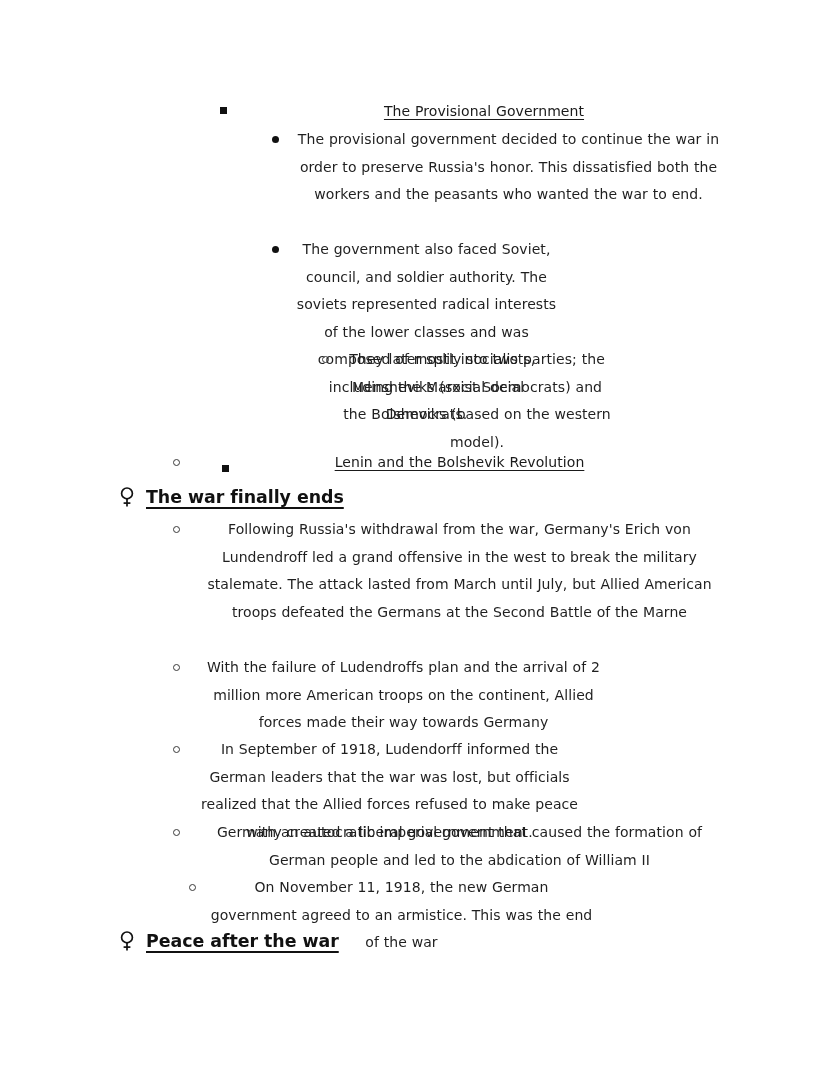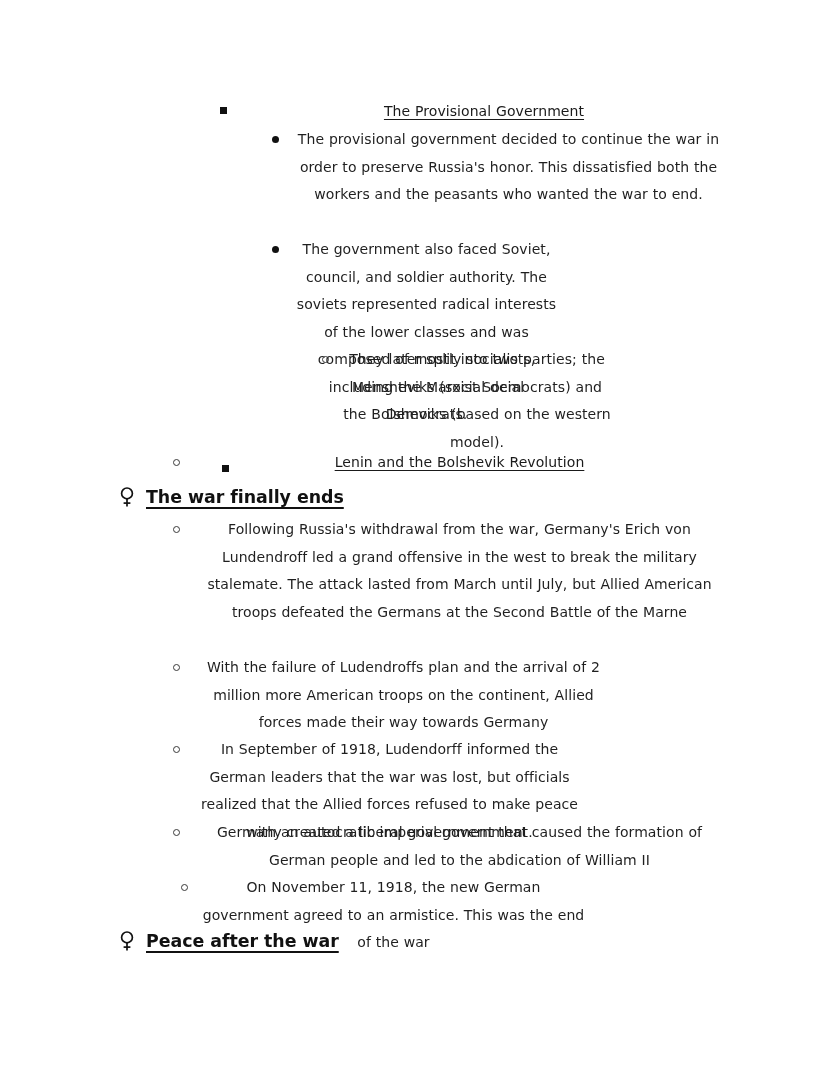--- a/index.html
+++ b/index.html
@@ -131,21 +131,21 @@
   .s-bul1        { position: absolute; left: 0; top: 126px; width: 828px; }
   .s-bul2        { position: absolute; left: 0; top: 236px; width: 664px; }
   .s-bul2sub     { position: absolute; left: 0; top: 346px; width: 719px; }
   .s-lenin       { position: absolute; left: 0; top: 429px; width: 828px; margin-top: 20px; }
   .s-lonesq      { position: absolute; left: 0; top: 457px; width: 828px; }
   .s-head1       { position: absolute; left: 0; top: 484px; width: 828px; }
   .s-w1          { position: absolute; left: 0; top: 516px; width: 828px; }
   .s-w2          { position: absolute; left: 0; top: 654px; width: 716px; }
   .s-w3          { position: absolute; left: 0; top: 736px; width: 688px; }
   .s-w4          { position: absolute; left: 0; top: 819px; width: 828px; }
-  .s-w5          { position: absolute; left: 8px; top: 874px; width: 680px; }
+  .s-w5          { position: absolute; left: 16px; top: 874px; width: 680px; }
   .s-head2       { position: absolute; left: 0; top: 928px; width: 828px; }
 </style>
 </head>
 <body>
 
 <div class="page">
 
   <div class="s-provisional">
     <div class="row lvl1">
       <span class="bullet bul-square"></span>

